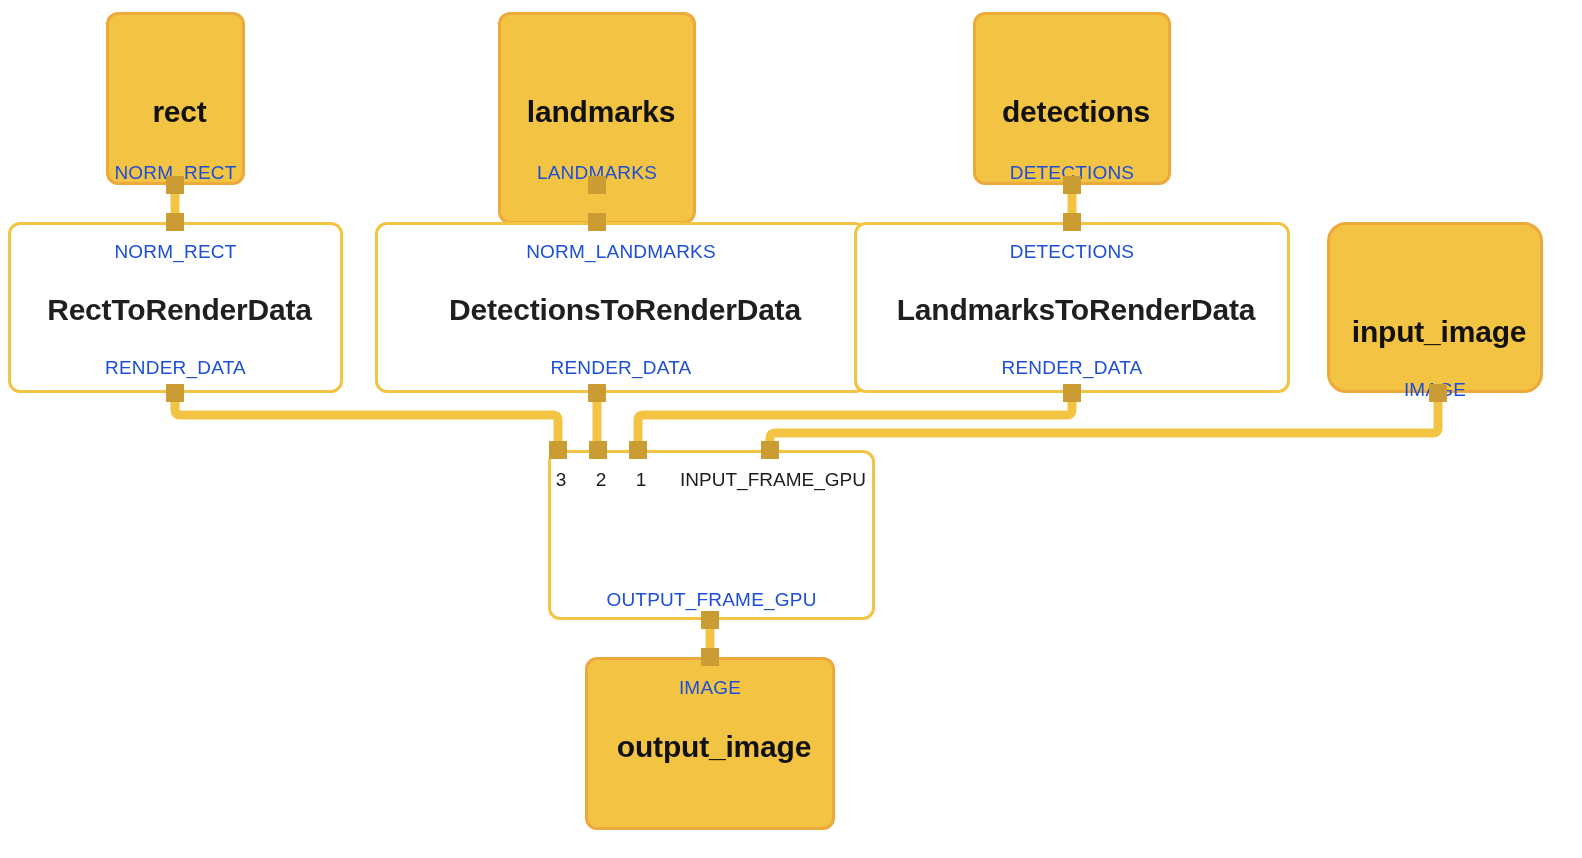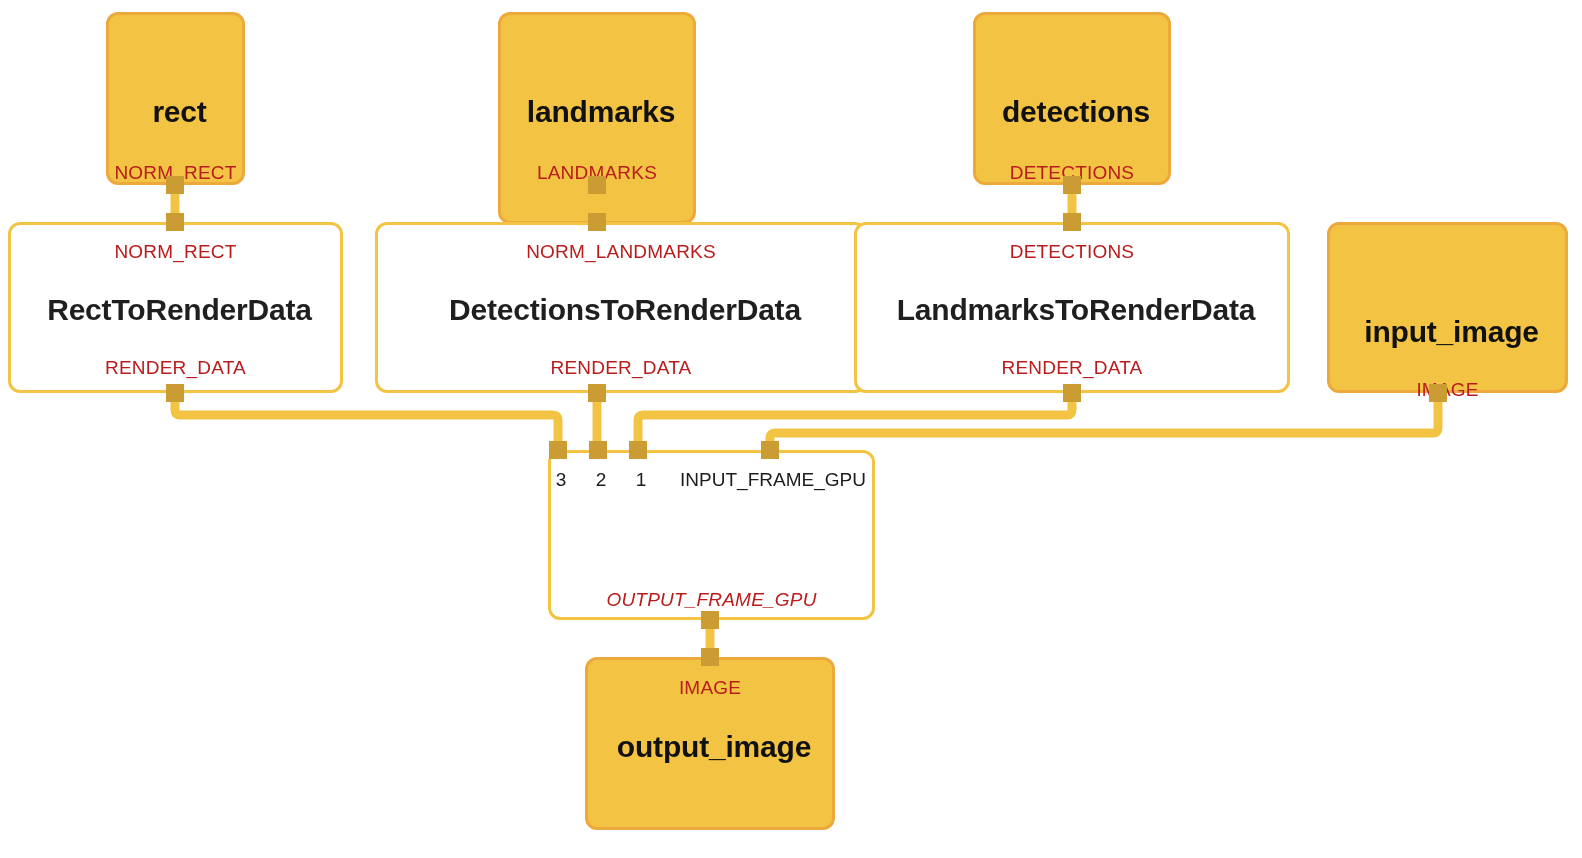--- a/index.html
+++ b/index.html
@@ -39,21 +39,21 @@
   .node.io {
     background: #f3c444;
     border: 3px solid #eda93b;
   }
   .node.calc {
     background: #ffffff;
     border: 3px solid #f3c444;
   }
   .port-label {
     font-size: 19px;
-    color: #b91c1c;
+    color: #1d4ed8;
     letter-spacing: 0.2px;
     white-space: nowrap;
     line-height: 1;
   }
   .node-title {
     font-size: 30px;
     font-weight: bold;
     color: #1f1f1f;
     white-space: nowrap;
     line-height: 1;
@@ -154,21 +154,21 @@
   <div class="node io" style="left:973px; top:12px; width:198px; height:173px;">
     <div class="row-title" style="top:82px;">
       <span class="node-title">detections</span>
     </div>
     <div class="row-out" style="top:148px;">
       <span class="port-label">DETECTIONS</span>
     </div>
   </div>
   <div class="port" style="left:1072px; top:185px;"></div>
 
-  <div class="node io" style="left:1327px; top:222px; width:241px; height:171px;">
+  <div class="node io" style="left:1327px; top:222px; width:216px; height:171px;border-radius:19px;">
     <div class="row-title" style="top:92px;">
       <span class="node-title">input_image</span>
     </div>
     <div class="row-out" style="top:155px;">
       <span class="port-label">IMAGE</span>
     </div>
   </div>
   <div class="port" style="left:1438px; top:393px;"></div>
 
   <div class="node calc" style="left:8px; top:222px; width:335px; height:171px;">
@@ -213,21 +213,21 @@
   <div class="port" style="left:1072px; top:222px;"></div>
   <div class="port" style="left:1072px; top:393px;"></div>
 
   <div class="node calc" style="left:548px; top:450px; width:327px; height:170px;">
     <div class="idx-row" style="top:15px; left:0; width:100%; height:22px;">
       <span class="idx" style="left:10px;">3</span>
       <span class="idx" style="left:50px;">2</span>
       <span class="idx" style="left:90px;">1</span>
       <span class="idx" style="left:222px;">INPUT_FRAME_GPU</span>
     </div>
-    <div class="row-out" style="top:137px;font-style:italic;">
+    <div class="row-out" style="top:137px;">
       <span class="port-label">OUTPUT_FRAME_GPU</span>
     </div>
   </div>
   <div class="port" style="left:558px; top:450px;"></div>
   <div class="port" style="left:598px; top:450px;"></div>
   <div class="port" style="left:638px; top:450px;"></div>
   <div class="port" style="left:770px; top:450px;"></div>
   <div class="port" style="left:710px; top:620px;"></div>
 
   <div class="node io" style="left:585px; top:657px; width:250px; height:173px;">

